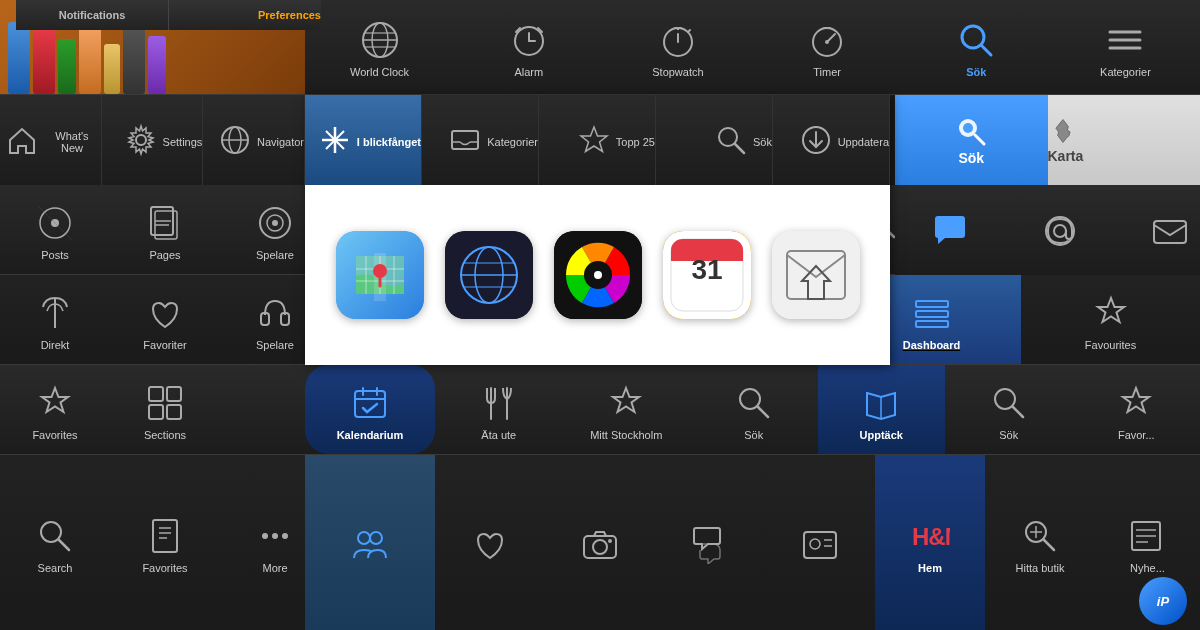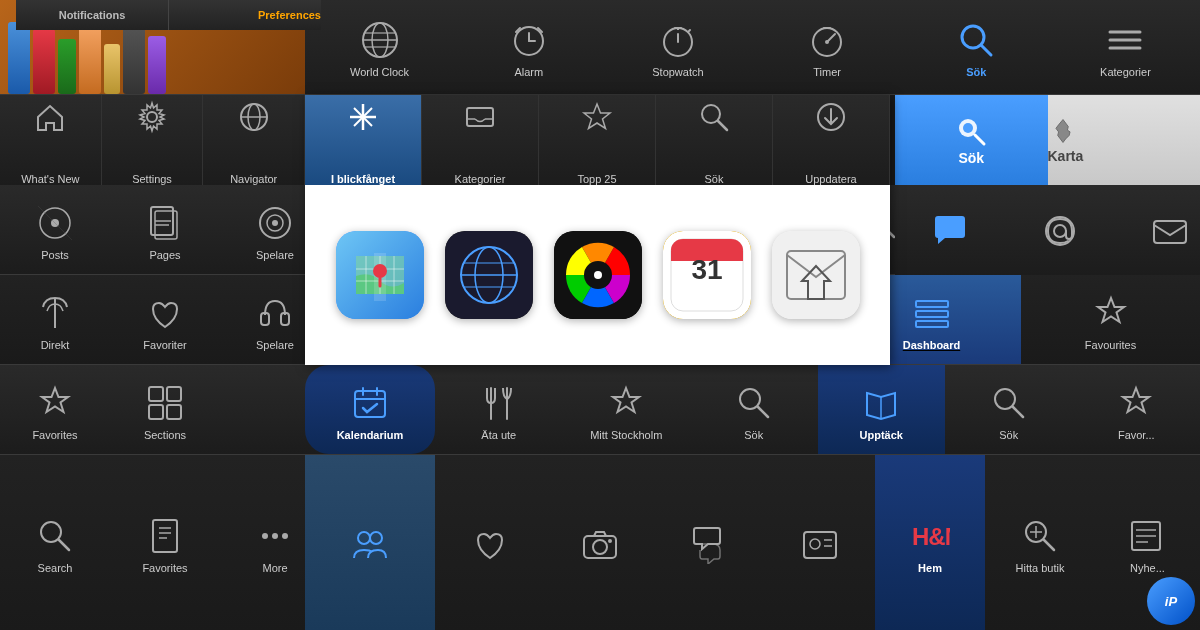--- a/index.html
+++ b/index.html
@@ -100,23 +100,23 @@
     }
 
     .icon-wrap svg {
       width: 40px;
       height: 40px;
     }
 
     .nav-cell {
       flex: 1;
       display: flex;
-      flex-direction: column;
+      flex-direction: row;
       align-items: center;
-      justify-content: space-between;
+      justify-content: flex-end;
       cursor: pointer;
       border-right: 1px solid #333;
     }
 
     .nav-cell .icon-wrap svg {
       width: 34px;
       height: 34px;
     }
 
     .nav-label {
@@ -180,21 +180,21 @@
 
     .cell-selected .app-cell-label {
       color: #fff;
       font-weight: 700;
     }
 
     
     .ip-badge {
       position: absolute;
       bottom: 5px;
-      right: 5px;
+      right: 13px;
       width: 48px;
       height: 48px;
       background: linear-gradient(135deg, #4a9eff 0%, #0050c8 100%);
       border-radius: 50%;
       display: flex;
       align-items: center;
       justify-content: center;
       color: #fff;
       font-size: 13px;
       font-weight: 900;

